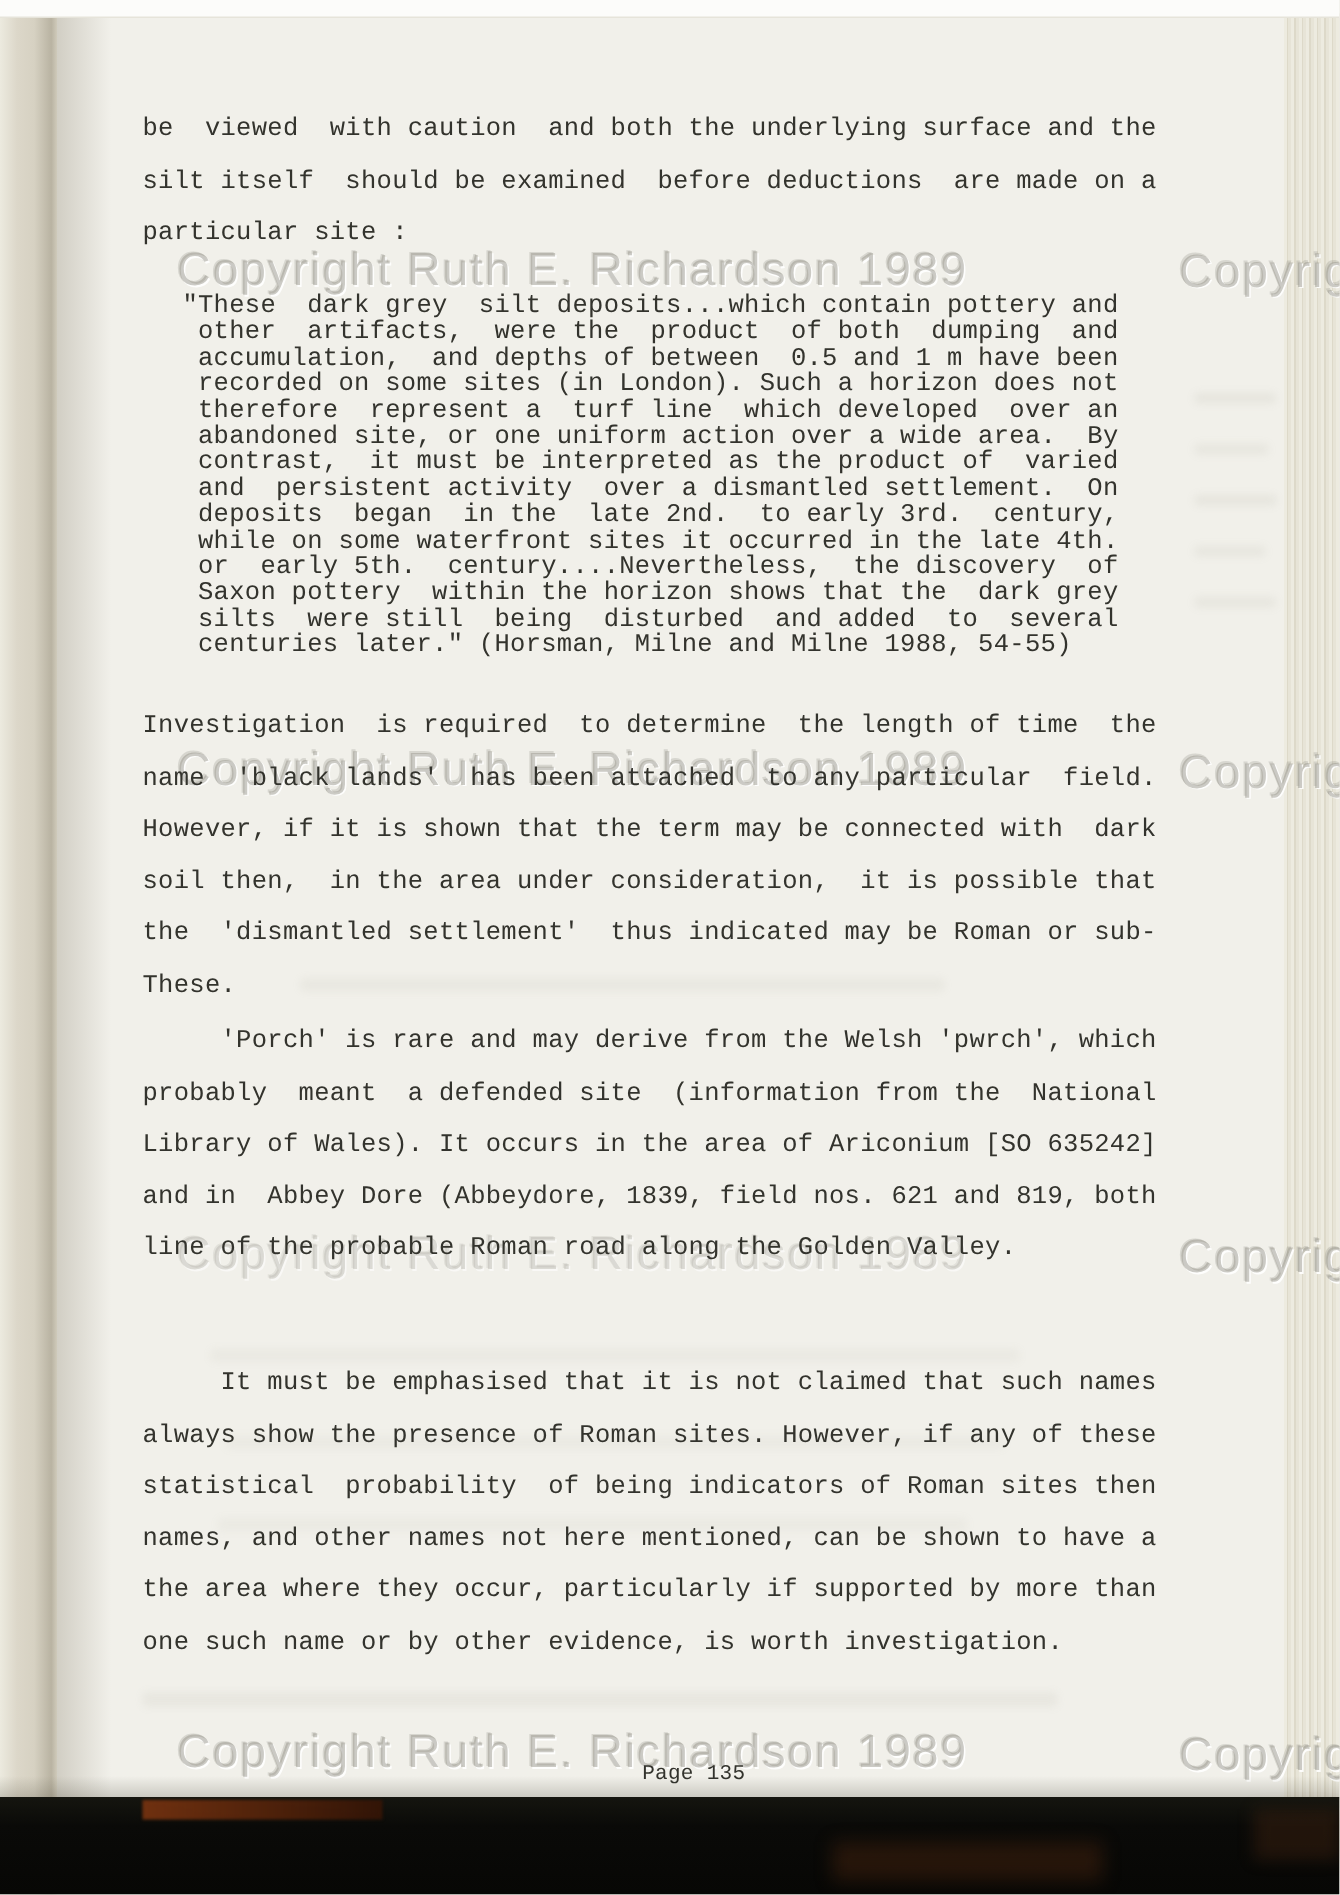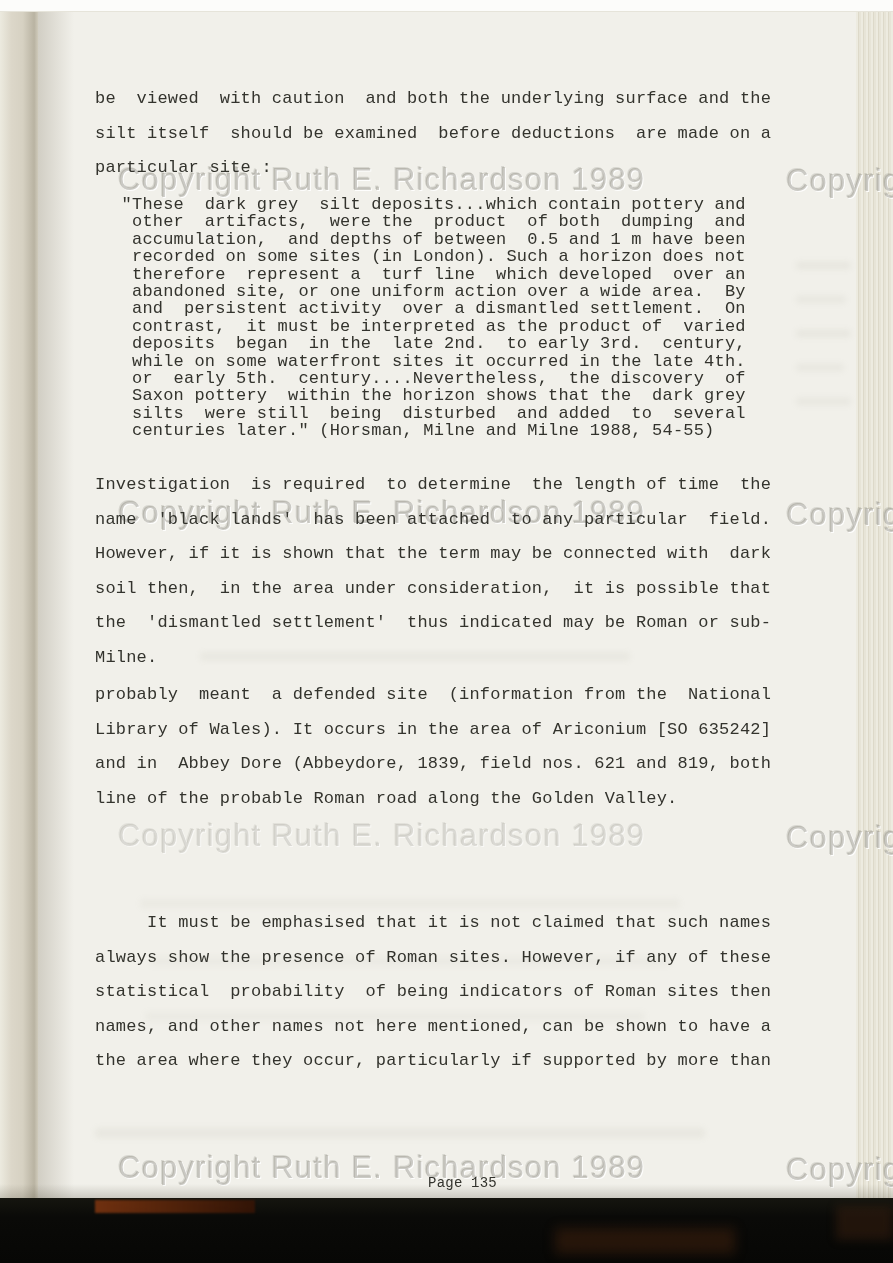--- a/index.html
+++ b/index.html
@@ -53,21 +53,21 @@
   }
   .brown-smudge-right {
     position: absolute; left: 836px; top: 1206px; width: 57px; height: 34px;
     background: rgba(90,45,20,0.3); filter: blur(5px); z-index: 6;
   }
 
   
   .tblock { position: absolute; font-size: 17px; color: #33332d; letter-spacing: 0.2px; z-index: 3; }
   .tline { white-space: pre; }
   .body-block .tline { line-height: 34.6px; height: 34.6px; }
-  .intro-block { left: 95px; top: 82px; }
+  .intro-block { left: 95px; top: 70px; }
   .quote-block { left: 132px; top: 196px; }
   .quote-block .tline { line-height: 17.4px; height: 17.4px; }
   .quote-block .tline:first-child { margin-left: -10.4px; }
   .para-blacklands { left: 95px; top: 468px; }
   .para-porch { left: 95px; top: 678px; }
   .para-emphasis { left: 95px; top: 906px; }
   .page-number {
     position: absolute; left: 0; top: 1173px; width: 893px;
     text-align: center; padding-left: 32px; box-sizing: border-box;
     font-size: 14px; line-height: 20px; color: #33332d; letter-spacing: 0.2px; z-index: 6;
@@ -144,52 +144,54 @@
       <div class="tline">particular site :</div>
     </div>
 
   <div class="tblock quote-block">
       <div class="tline">"These  dark grey  silt deposits...which contain pottery and</div>
       <div class="tline">other  artifacts,  were the  product  of both  dumping  and</div>
       <div class="tline">accumulation,  and depths of between  0.5 and 1 m have been</div>
       <div class="tline">recorded on some sites (in London). Such a horizon does not</div>
       <div class="tline">therefore  represent a  turf line  which developed  over an</div>
       <div class="tline">abandoned site, or one uniform action over a wide area.  By</div>
+      <div class="tline">contrast,  it must be interpreted as the product of  varied</div>
       <div class="tline">and  persistent activity  over a dismantled settlement.  On</div>
-      <div class="tline">contrast,  it must be interpreted as the product of  varied</div>
       <div class="tline">deposits  began  in the  late 2nd.  to early 3rd.  century,</div>
       <div class="tline">while on some waterfront sites it occurred in the late 4th.</div>
       <div class="tline">or  early 5th.  century....Nevertheless,  the discovery  of</div>
       <div class="tline">Saxon pottery  within the horizon shows that the  dark grey</div>
       <div class="tline">silts  were still  being  disturbed  and added  to  several</div>
       <div class="tline">centuries later." (Horsman, Milne and Milne 1988, 54-55)</div>
     </div>
 
   <div class="tblock body-block para-blacklands">
       <div class="tline">Investigation  is required  to determine  the length of time  the</div>
       <div class="tline">name  'black lands'  has been attached  to any particular  field.</div>
       <div class="tline">However, if it is shown that the term may be connected with  dark</div>
       <div class="tline">soil then,  in the area under consideration,  it is possible that</div>
       <div class="tline">the  'dismantled settlement'  thus indicated may be Roman or sub-</div>
-      <div class="tline">Milne.</div>
+      <div class="tline">These.</div>
     </div>
 
   <div class="tblock body-block para-porch">
+      <div class="tline">     'Porch' is rare and may derive from the Welsh 'pwrch', which</div>
       <div class="tline">probably  meant  a defended site  (information from the  National</div>
       <div class="tline">Library of Wales). It occurs in the area of Ariconium [SO 635242]</div>
       <div class="tline">and in  Abbey Dore (Abbeydore, 1839, field nos. 621 and 819, both</div>
       <div class="tline">line of the probable Roman road along the Golden Valley.</div>
     </div>
 
   <div class="tblock body-block para-emphasis">
       <div class="tline">     It must be emphasised that it is not claimed that such names</div>
       <div class="tline">always show the presence of Roman sites. However, if any of these</div>
       <div class="tline">statistical  probability  of being indicators of Roman sites then</div>
       <div class="tline">names, and other names not here mentioned, can be shown to have a</div>
       <div class="tline">the area where they occur, particularly if supported by more than</div>
+      <div class="tline">one such name or by other evidence, is worth investigation.</div>
     </div>
 
   <div class="page-number">Page 135</div>
 
   <div class="page-bottom-shade"></div>
   <div class="bottom-band"></div>
   <div class="brown-streak"></div>
   <div class="brown-smudge"></div>
   <div class="brown-smudge-right"></div>
 

